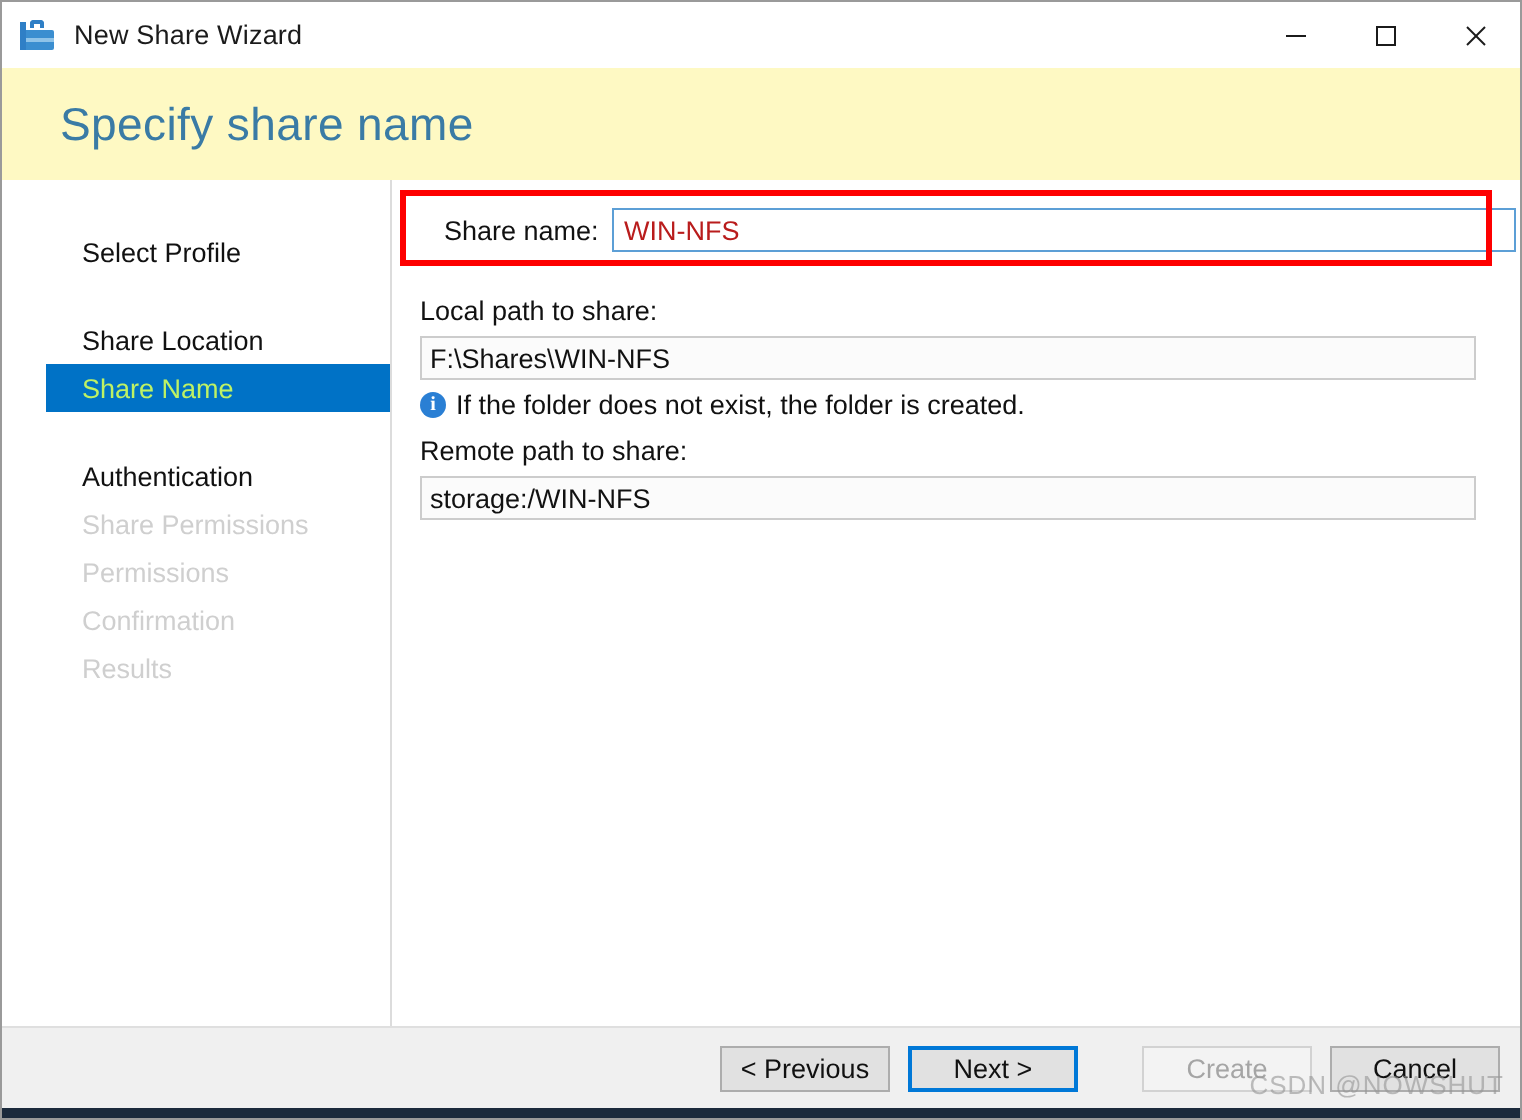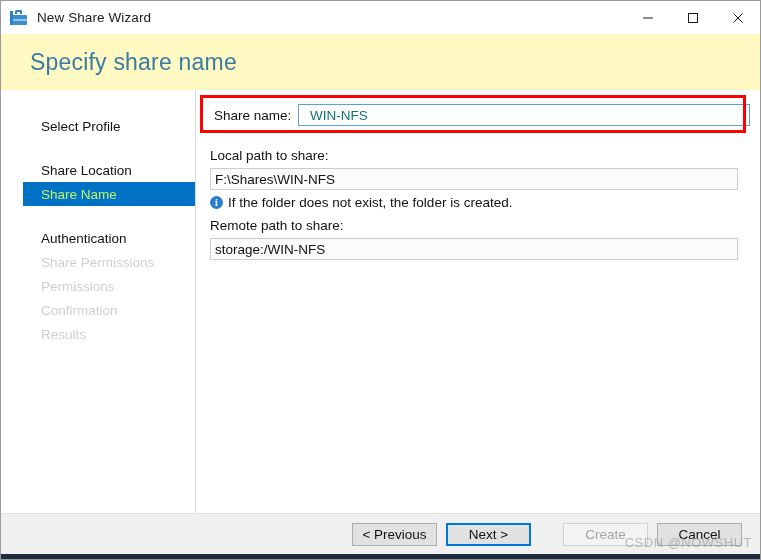--- a/index.html
+++ b/index.html
@@ -168,40 +168,40 @@
 
   .field-label {
     font-size: 13.5px;
     color: #111111;
     white-space: nowrap;
   }
 
   
   #share-name-row {
     position: absolute;
-    left: 18px;
+    left: 26px;
     top: 14px;
     display: flex;
     align-items: center;
     width: 536px;
   }
   #share-name-label {
     width: 84px;
     flex: 0 0 auto;
   }
   #share-name-input {
     flex: 1 1 auto;
     height: 22px;
     border: 1px solid #5c9fd6;
     box-sizing: border-box;
     background: #ffffff;
     font-family: "Liberation Sans", sans-serif;
     font-size: 13.5px;
-    color: #0f766e;
-    padding: 0 11px;
+    color: #b91c1c;
+    padding: 0 5px;
     line-height: 20px;
     outline: none;
     position: relative;
   }
   
   #annotation-box {
     position: absolute;
     left: 4px;
     top: 5px;
     width: 546px;
@@ -267,21 +267,21 @@
 
   
   #footer {
     height: 41px;
     min-height: 41px;
     background: #f0f0f0;
     border-top: 1px solid #dfdfdf;
     display: flex;
     align-items: center;
     justify-content: flex-end;
-    padding-right: 18px;
+    padding-right: 10px;
     position: relative;
     box-sizing: border-box;
   }
   .btn {
     height: 23px;
     min-width: 85px;
     margin-left: 9px;
     background: #e1e1e1;
     border: 1px solid #adadad;
     box-sizing: border-box;

